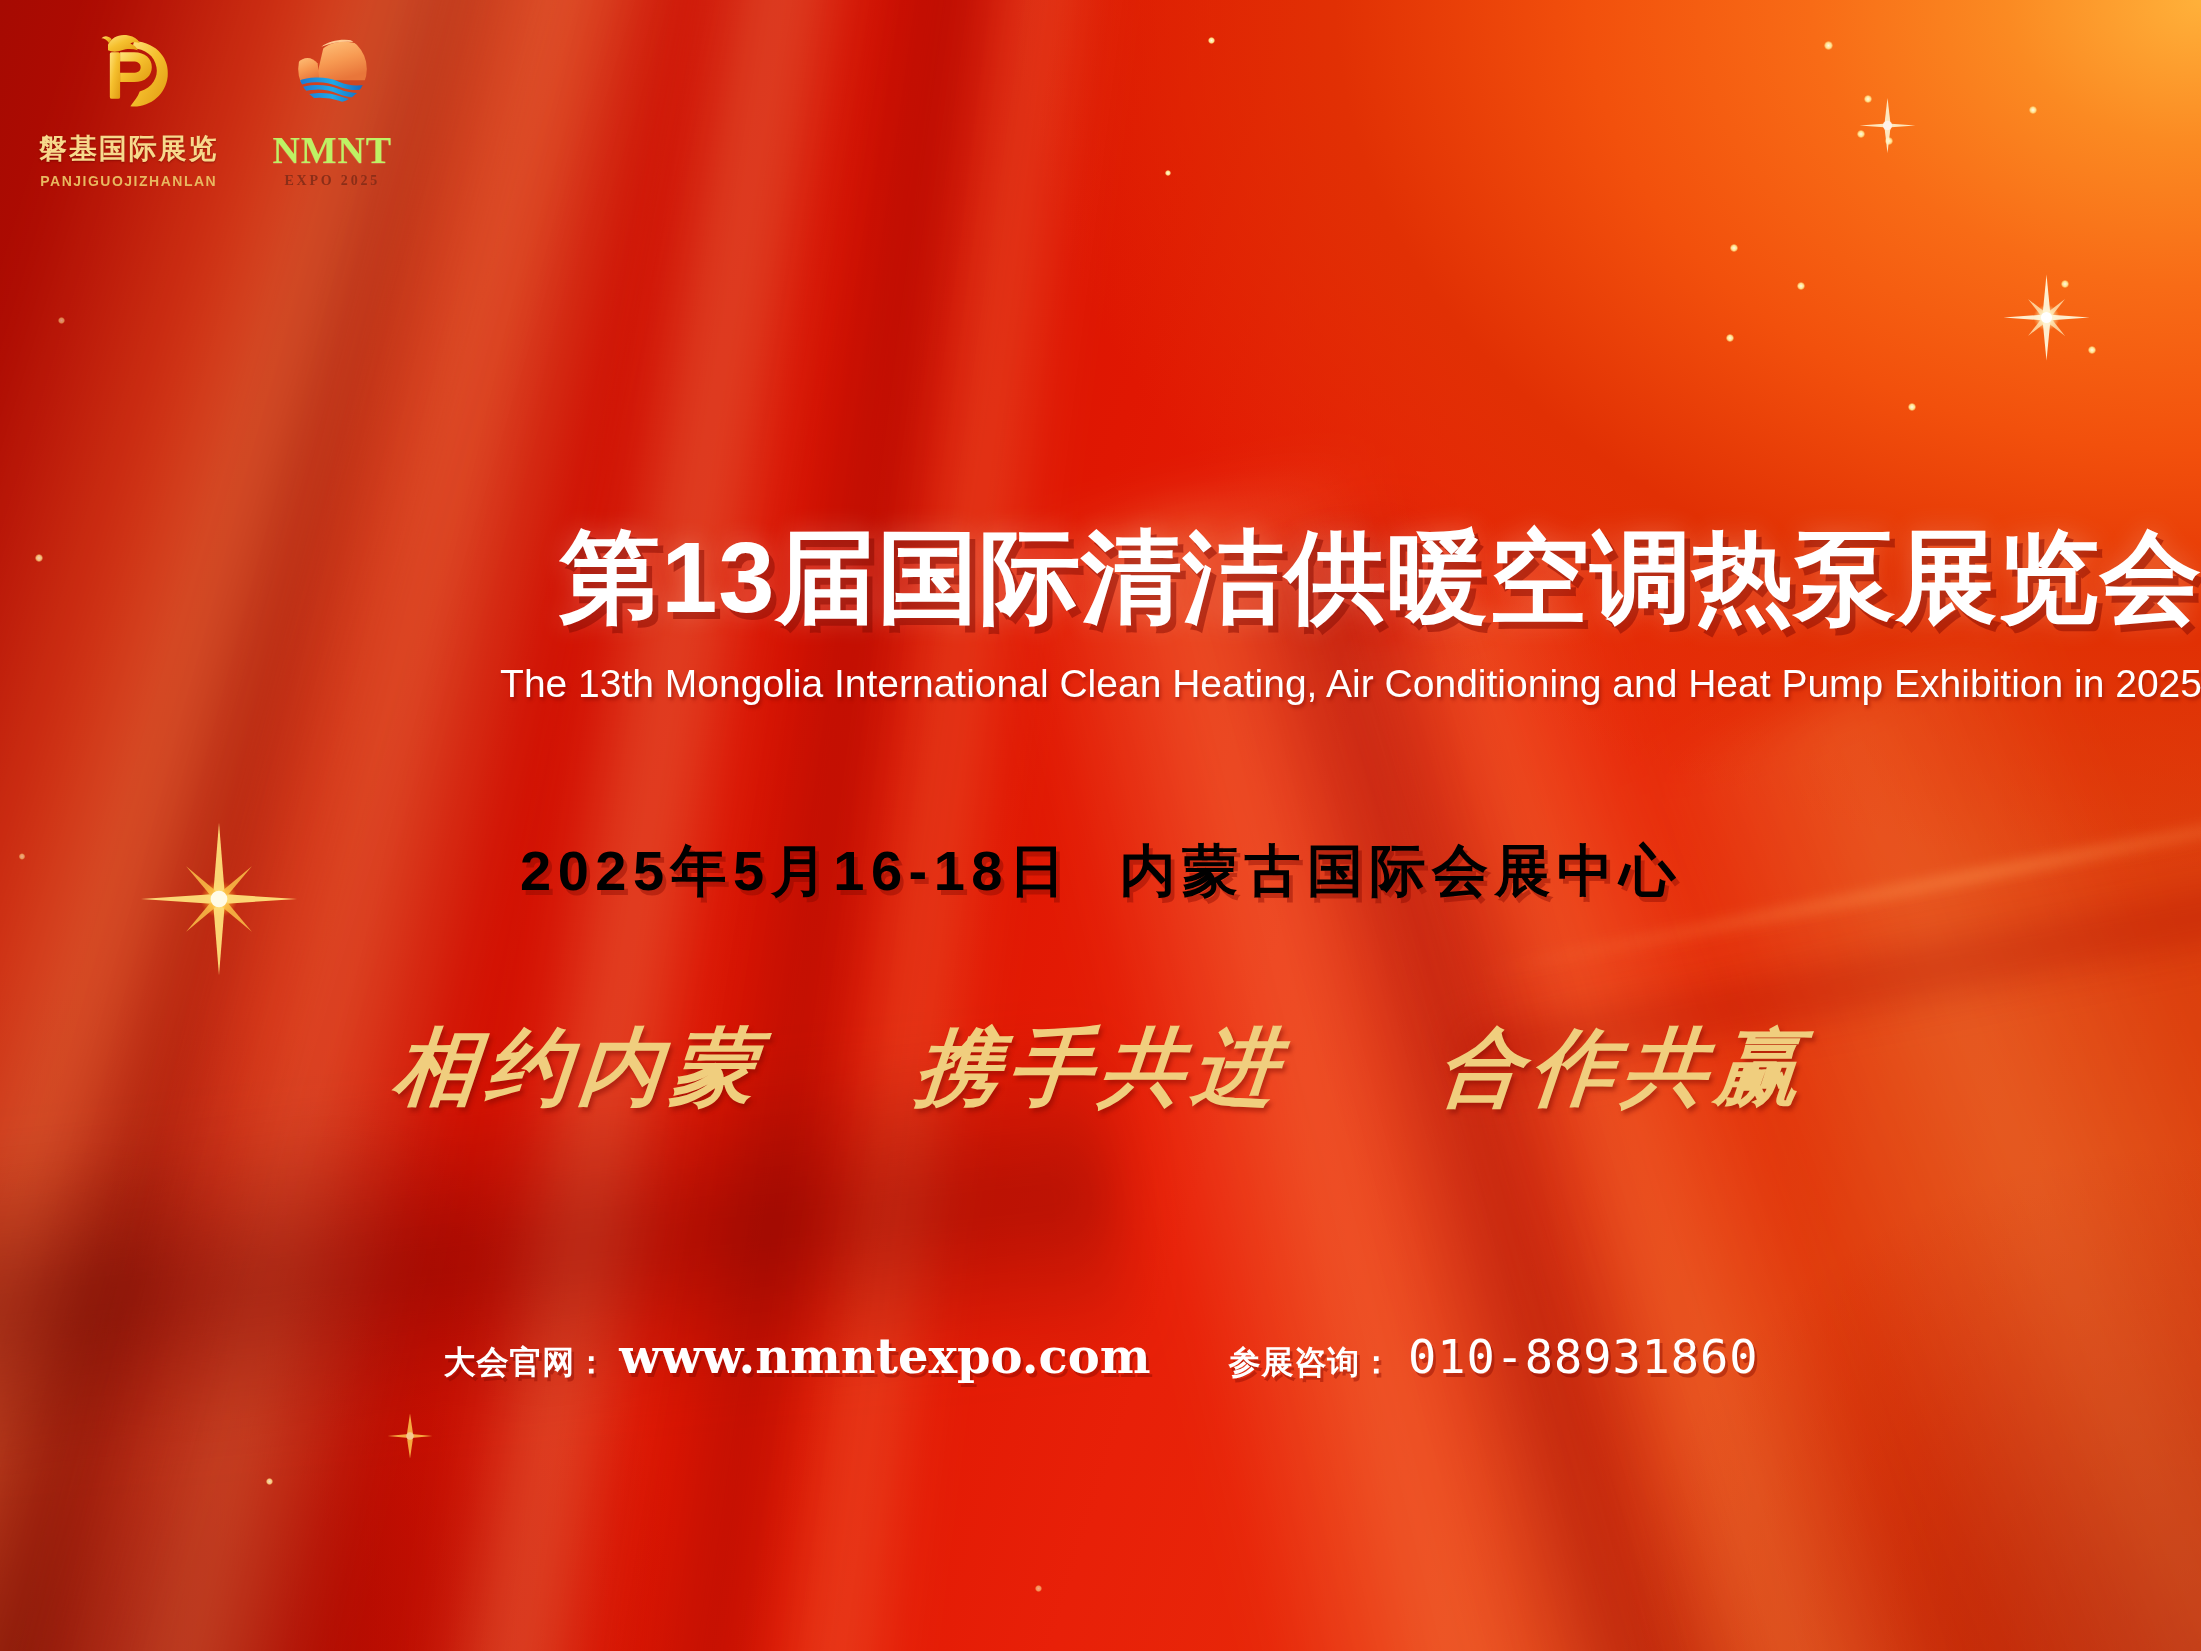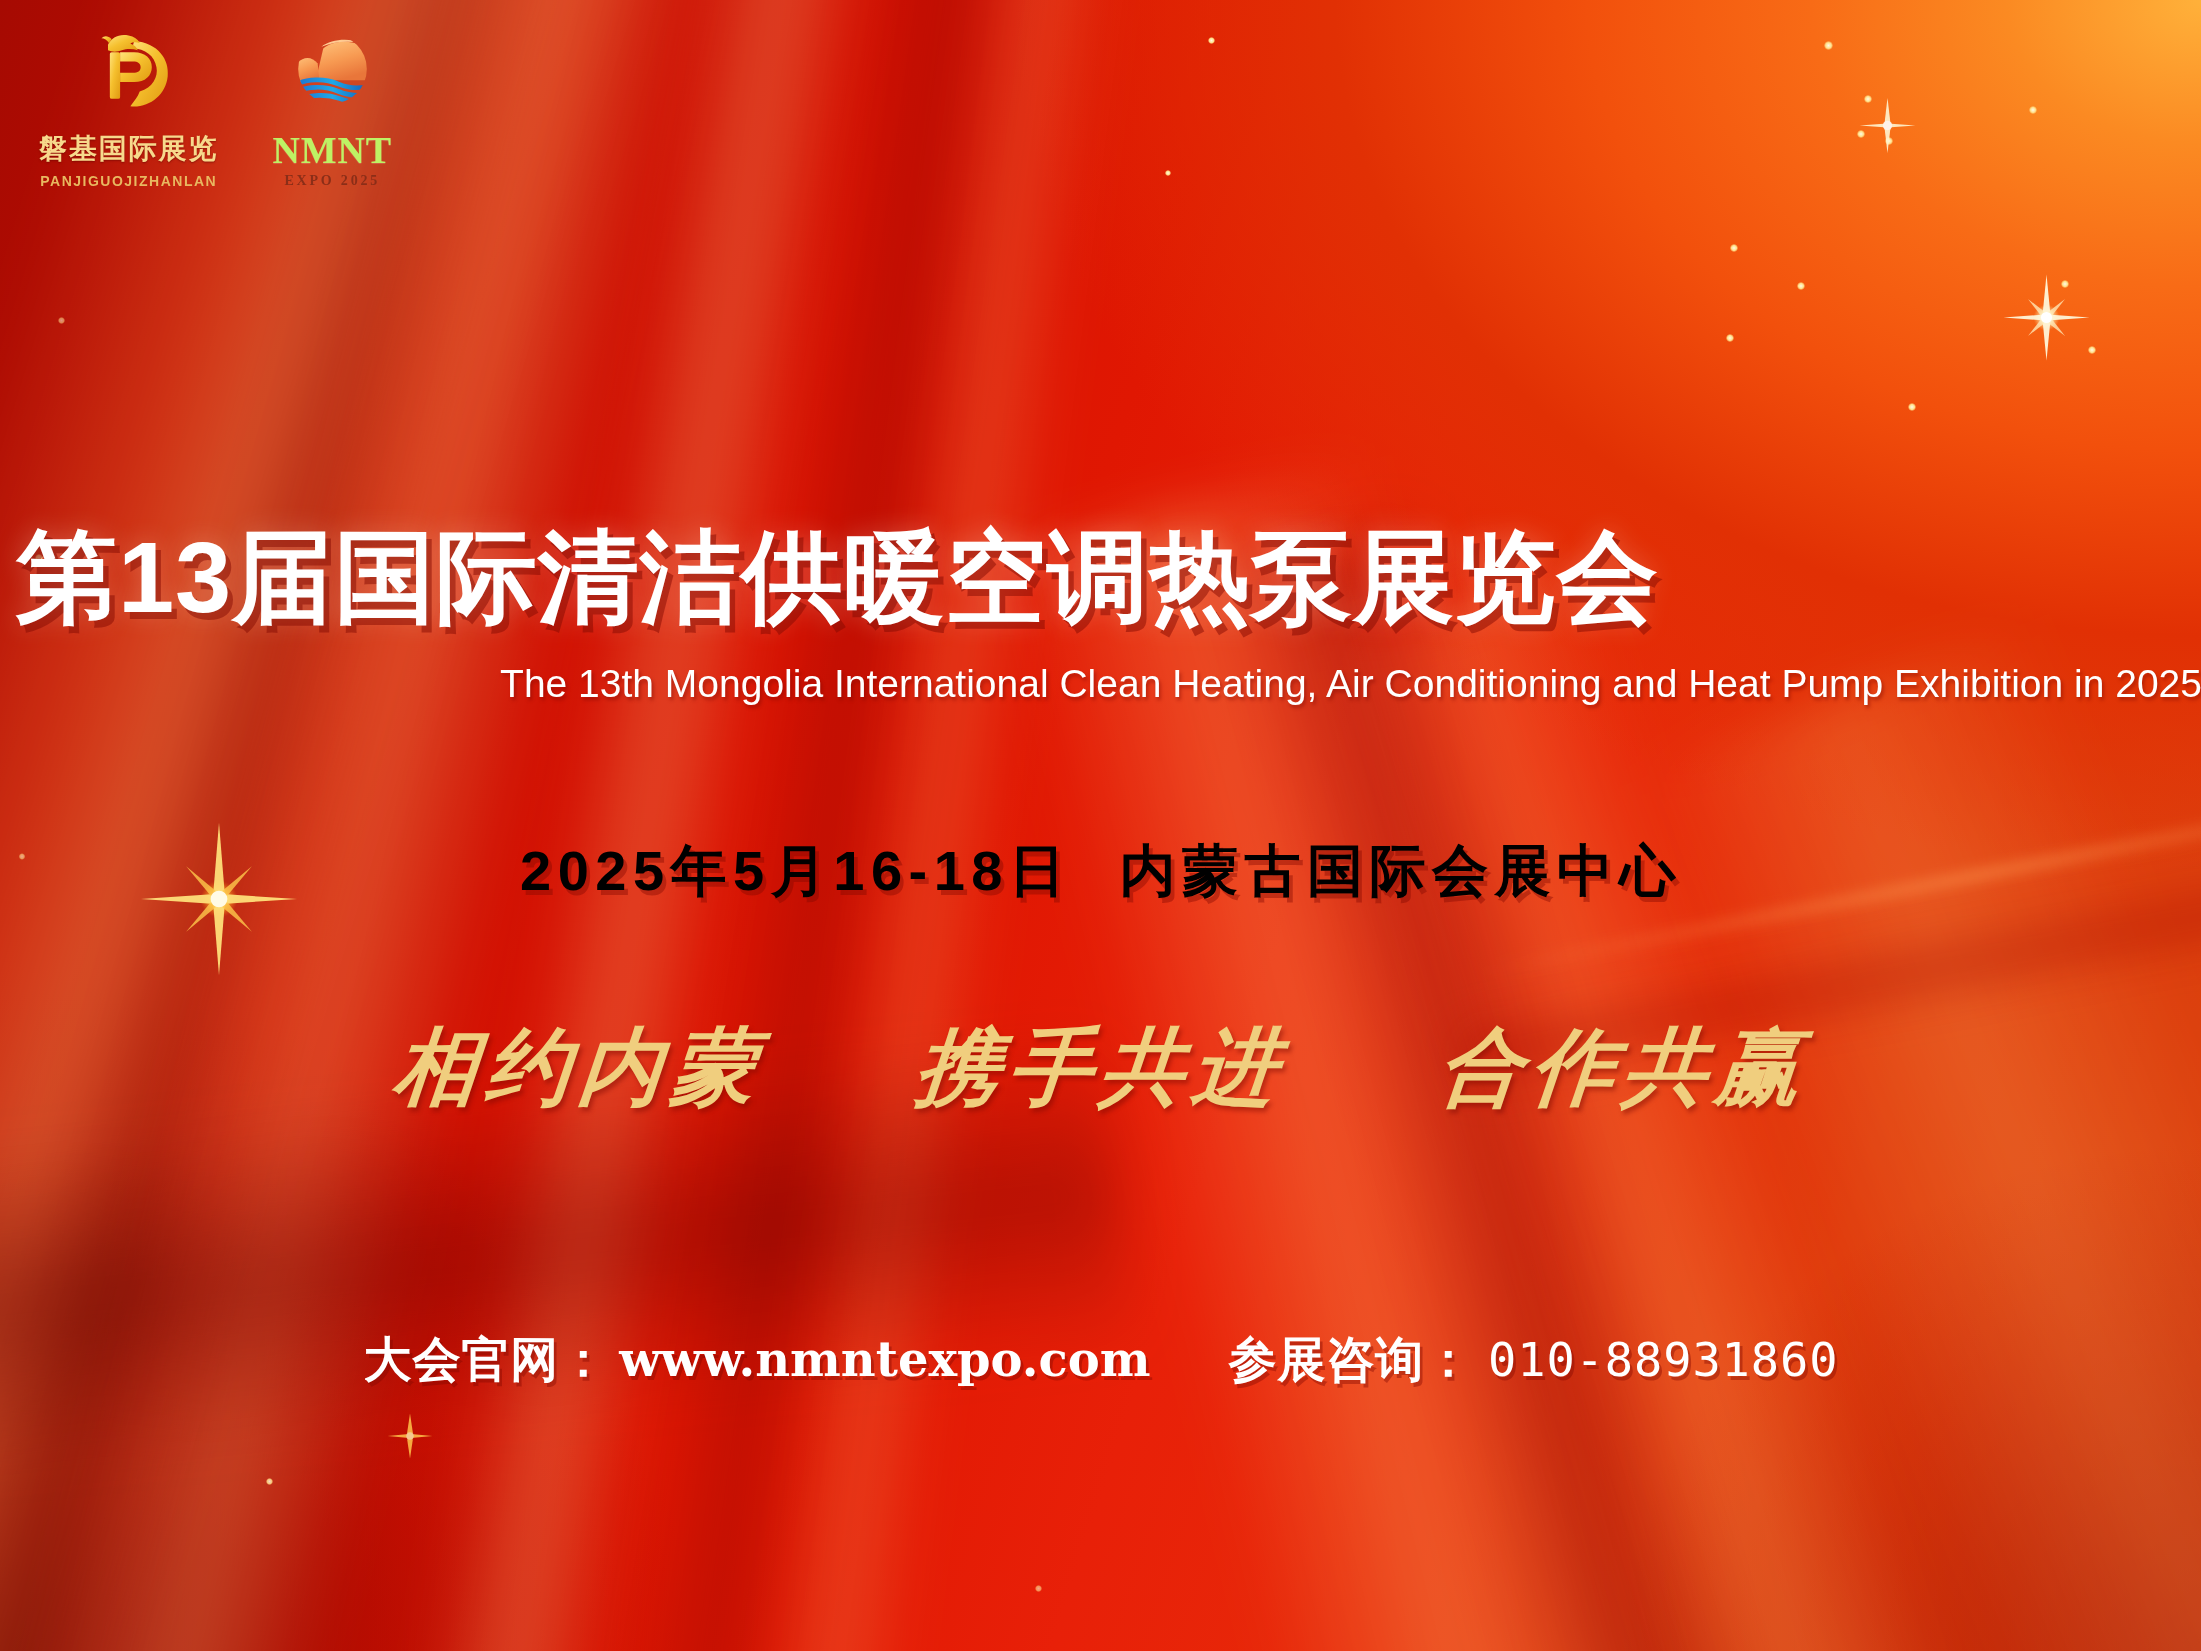--- a/index.html
+++ b/index.html
@@ -230,21 +230,21 @@
     margin-left: 32px;
     text-shadow: 6.5px 8.4px 0 rgba(120,6,0,0.45);
     vertical-align: middle;
   }
 
   
   .subtitle-cn {
     position: absolute;
     left: 16px; right: 0;
     top: 511px;
-    text-align: left;
+    text-align: right;
     white-space: nowrap;
     font-size: 101px;
     font-weight: 700;
     letter-spacing: 0.9px;
     color: #FFFFFF;
     text-shadow:
       5.6px 6.5px 0 rgba(130,8,0,0.48),
       0 0 26px rgba(255,225,200,0.30);
   }
   
@@ -300,21 +300,21 @@
   
   .contact {
     position: absolute;
     left: 0; right: 0;
     top: 1328px;
     text-align: center;
     white-space: nowrap;
     color: #FFFFFF;
   }
   .ct-label {
-    font-size: 48px;
+    font-size: 32px;
     font-weight: 700;
     letter-spacing: 0.9px;
     text-shadow: 2.8px 3.7px 0 rgba(130,8,0,0.40);
   }
   .ct-url {
     font-family: "DejaVu Serif", serif;
     font-size: 48px;
     font-weight: 700;
     letter-spacing: 0px;
     margin-left: 11.2px;

